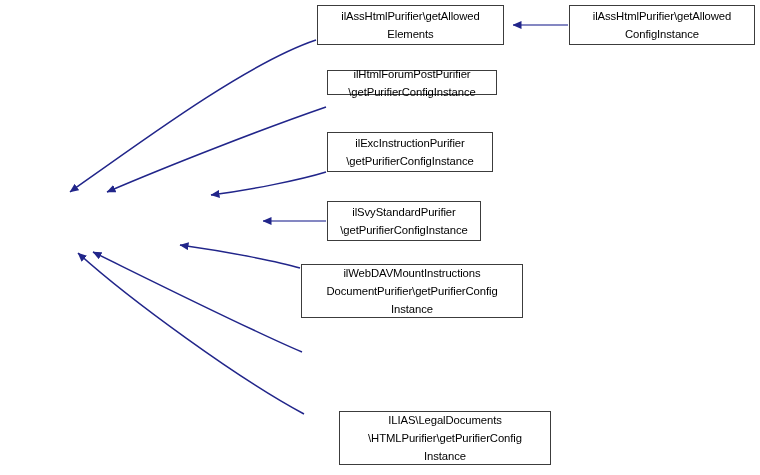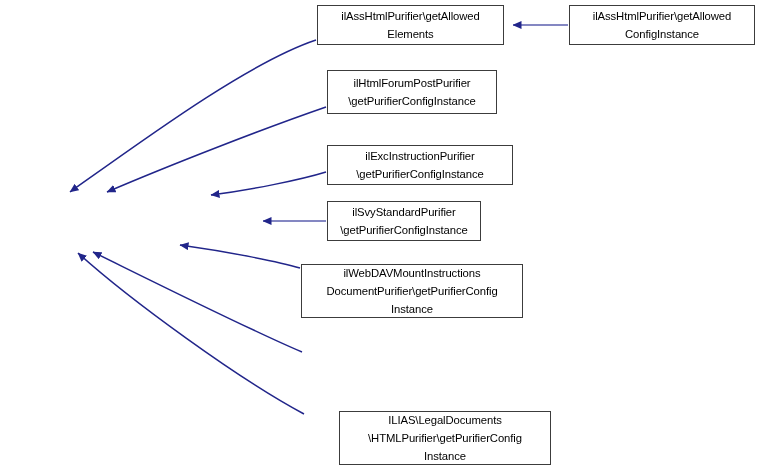--- a/index.html
+++ b/index.html
@@ -99,26 +99,26 @@
   <div class="node" style="left:317px; top:5px; width:187px; height:40px;">
     <span class="node-label">ilAssHtmlPurifier\getAllowed
 Elements</span>
   </div>
 
   <div class="node" style="left:569px; top:5px; width:186px; height:40px;">
     <span class="node-label">ilAssHtmlPurifier\getAllowed
 ConfigInstance</span>
   </div>
 
-  <div class="node" style="left:327px; top:70px; width:170px; height:44px;">
+  <div class="node" style="left:327px; top:70px; width:170px; height:25px;">
     <span class="node-label">ilHtmlForumPostPurifier
 \getPurifierConfigInstance</span>
   </div>
 
-  <div class="node" style="left:327px; top:145px; width:186px; height:40px;">
+  <div class="node" style="left:327px; top:132px; width:166px; height:40px;">
     <span class="node-label">ilExcInstructionPurifier
 \getPurifierConfigInstance</span>
   </div>
 
   <div class="node" style="left:327px; top:201px; width:154px; height:40px;">
     <span class="node-label">ilSvyStandardPurifier
 \getPurifierConfigInstance</span>
   </div>
 
   <div class="node" style="left:301px; top:264px; width:222px; height:54px;align-items:center;">

